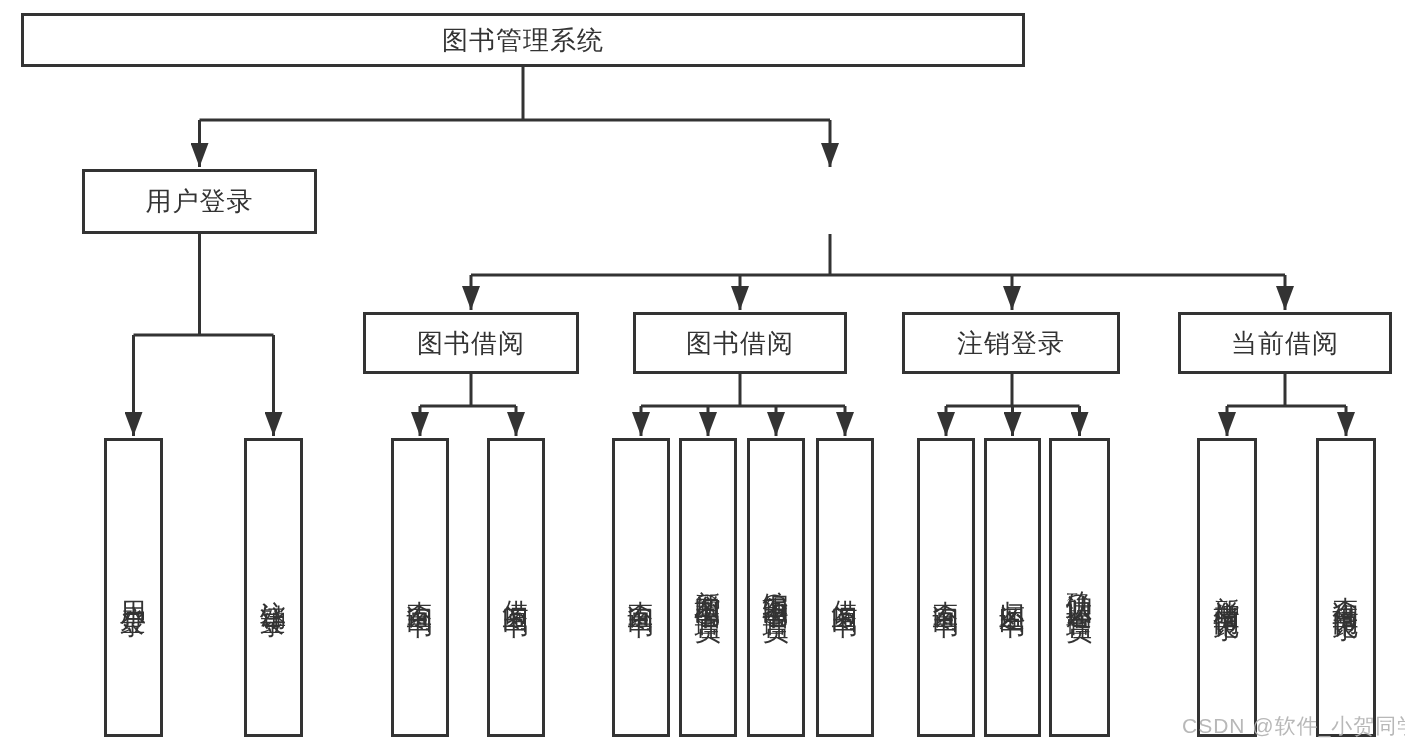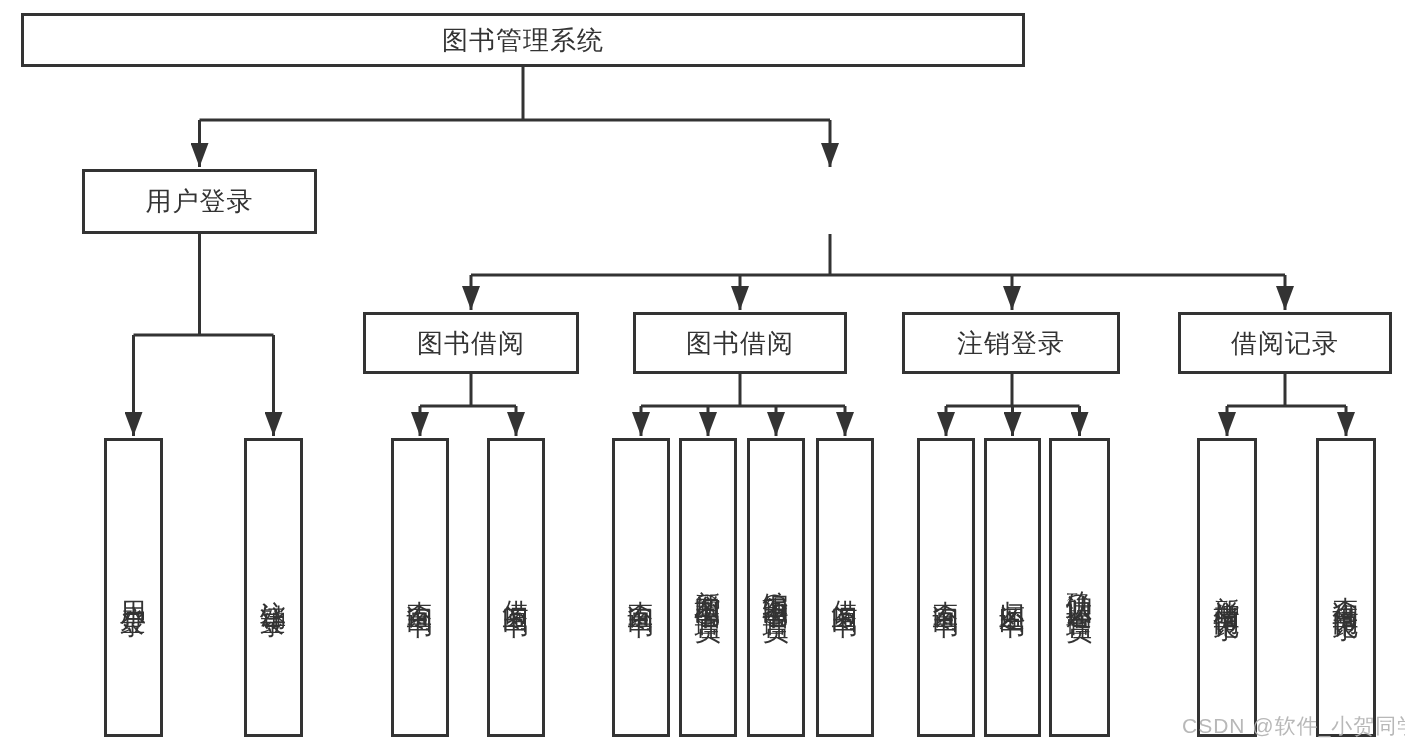--- a/index.html
+++ b/index.html
@@ -103,21 +103,21 @@
   <div class="node h" style="left:363px;top:312px;width:216px;height:62px">
     <span>图书借阅</span>
   </div>
   <div class="node h" style="left:633px;top:312px;width:214px;height:62px">
     <span>图书借阅</span>
   </div>
   <div class="node h" style="left:902px;top:312px;width:218px;height:62px">
     <span>注销登录</span>
   </div>
   <div class="node h" style="left:1178px;top:312px;width:214px;height:62px">
-    <span>借阅记录</span>
+    <span>当前借阅</span>
   </div>
 
   <div class="node v" style="left:104px;width:59px">
     <span>用户登录</span>
   </div>
   <div class="node v" style="left:244px;width:59px">
     <span>注销登录</span>
   </div>
 
   <div class="node v" style="left:391px;width:58px">

